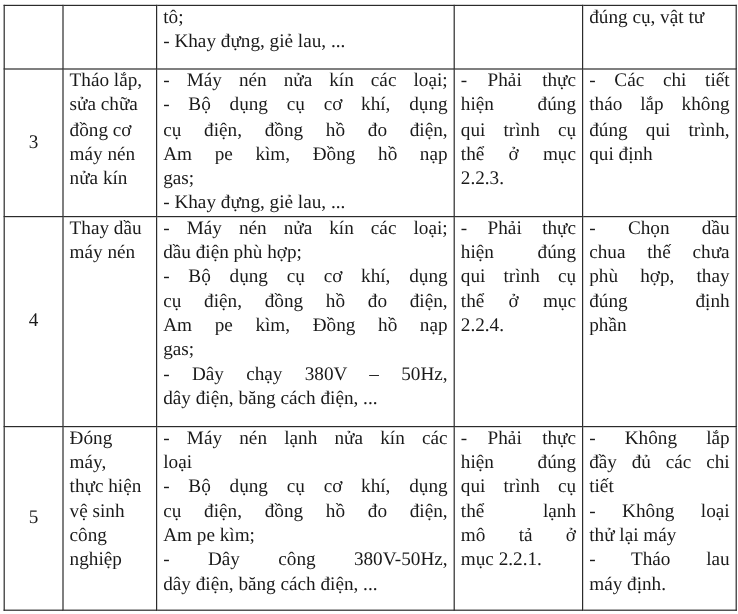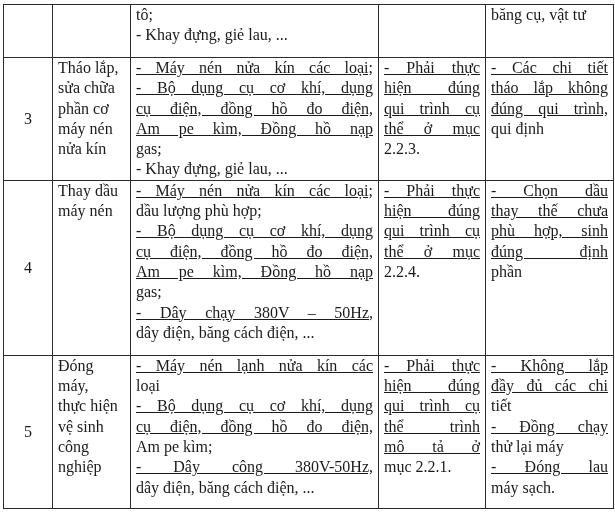--- a/index.html
+++ b/index.html
@@ -35,21 +35,20 @@
     td.col-num {
       text-align: center !important;
       vertical-align: middle !important;
       padding: 0 !important;
     }
     td.col-task { text-align: left !important; }
     .just {
       display: block;
       text-align: justify;
       text-align-last: justify;
-      text-decoration: underline;
     }
     .left { display: block; text-align: left; }
   </style>
 </head>
 <body>
 
 <table class="doc-table">
   <colgroup>
     <col style="width:49px">
     <col style="width:78px">
@@ -61,30 +60,30 @@
 
     <tr style="height:53px">
       <td class="col-num"></td>
       <td class="col-task"></td>
       <td>
         <span class="left">tô;</span>
         <span class="left">- Khay đựng, giẻ lau, ...</span>
       </td>
       <td></td>
       <td>
-        <span class="left">băng cụ, vật tư</span>
+        <span class="left">đúng cụ, vật tư</span>
       </td>
     </tr>
 
     <tr style="height:121px">
       <td class="col-num">3</td>
       <td class="col-task">
         <span class="left">Tháo lắp,</span>
         <span class="left">sửa chữa</span>
-        <span class="left">phần cơ</span>
+        <span class="left">đồng cơ</span>
         <span class="left">máy nén</span>
         <span class="left">nửa kín</span>
       </td>
       <td>
         <span class="just">- Máy nén nửa kín các loại;</span>
         <span class="just">- Bộ dụng cụ cơ khí, dụng</span>
         <span class="just">cụ điện, đồng hồ đo điện,</span>
         <span class="just">Am pe  kìm, Đồng hồ nạp</span>
         <span class="left">gas;</span>
         <span class="left">- Khay đựng, giẻ lau, ...</span>
@@ -105,39 +104,39 @@
     </tr>
 
     <tr style="height:175px">
       <td class="col-num">4</td>
       <td class="col-task">
         <span class="left">Thay dầu</span>
         <span class="left">máy nén</span>
       </td>
       <td>
         <span class="just">- Máy nén nửa kín các loại;</span>
-        <span class="left">dầu lượng phù hợp;</span>
+        <span class="left">dầu điện phù hợp;</span>
         <span class="just">- Bộ dụng cụ cơ khí, dụng</span>
         <span class="just">cụ điện, đồng hồ đo điện,</span>
         <span class="just">Am pe  kìm, Đồng hồ nạp</span>
         <span class="left">gas;</span>
         <span class="just">- Dây chạy 380V – 50Hz,</span>
         <span class="left">dây điện, băng cách điện, ...</span>
       </td>
       <td>
         <span class="just">- Phải thực</span>
         <span class="just">hiện đúng</span>
         <span class="just">qui trình cụ</span>
         <span class="just">thể ở mục</span>
         <span class="left">2.2.4.</span>
       </td>
       <td>
         <span class="just">- Chọn dầu</span>
-        <span class="just">thay thế chưa</span>
-        <span class="just">phù hợp, sinh</span>
+        <span class="just">chua thế chưa</span>
+        <span class="just">phù hợp, thay</span>
         <span class="just">đúng định</span>
         <span class="left">phần</span>
       </td>
     </tr>
 
     <tr style="height:153px">
       <td class="col-num">5</td>
       <td class="col-task">
         <span class="left">Đóng máy,</span>
         <span class="left">thực hiện</span>
@@ -151,28 +150,28 @@
         <span class="just">- Bộ dụng cụ cơ khí, dụng</span>
         <span class="just">cụ điện, đồng hồ đo điện,</span>
         <span class="left">Am pe  kìm;</span>
         <span class="just">- Dây công 380V-50Hz,</span>
         <span class="left">dây điện, băng cách điện, ...</span>
       </td>
       <td>
         <span class="just">- Phải thực</span>
         <span class="just">hiện đúng</span>
         <span class="just">qui trình cụ</span>
-        <span class="just">thể trình</span>
+        <span class="just">thể lạnh</span>
         <span class="just">mô tả ở</span>
         <span class="left">mục 2.2.1.</span>
       </td>
       <td>
         <span class="just">- Không lắp</span>
         <span class="just">đầy đủ các chi</span>
         <span class="left">tiết</span>
-        <span class="just">- Đồng chạy</span>
+        <span class="just">- Không loại</span>
         <span class="left">thử lại máy</span>
-        <span class="just">- Đóng lau</span>
-        <span class="left">máy sạch.</span>
+        <span class="just">- Tháo lau</span>
+        <span class="left">máy định.</span>
       </td>
     </tr>
   </tbody>
 </table>
 
 </body></html>

